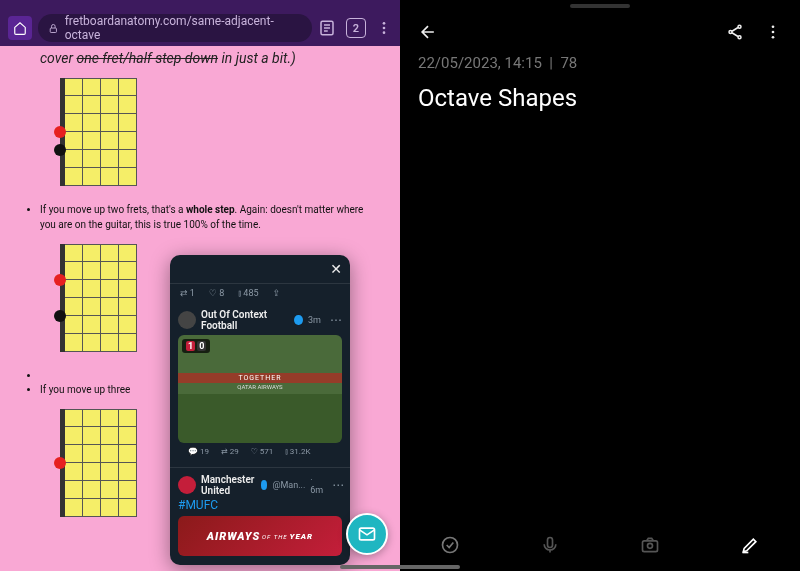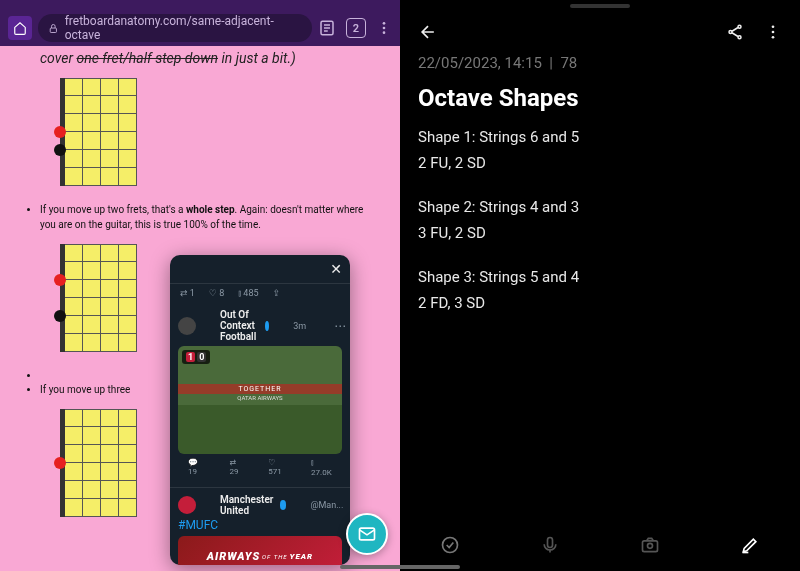--- a/index.html
+++ b/index.html
@@ -31,50 +31,50 @@
 ul { list-style: disc; margin-left: 0; }
 li { font-size: 10px; line-height: 1.5; color: #111; margin-bottom: 6px; }
 li b { font-weight: 700; }
 
 
 .overlay { position: absolute; left: 170px; top: 255px; width: 180px; height: 310px; background: #15202b; border-radius: 10px; color: #eee; font-size: 10px; overflow: hidden; box-shadow: 0 4px 20px rgba(0,0,0,0.4); }
 .ov-header { display: flex; justify-content: space-between; padding: 6px 8px; font-size: 9px; color: #8b98a5; border-bottom: 0.5px solid #2c3640; }
 .ov-header .close { color: #eee; font-size: 14px; }
 .ov-stats { display: flex; gap: 14px; padding: 4px 10px; font-size: 9px; color: #8b98a5; }
 .ov-post { padding: 6px 8px; }
-.ov-post-head { display: flex; gap: 24px; align-items: center; }
+.ov-post-head { display: flex; gap: 5px; align-items: center; }
 .avatar { width: 18px; height: 18px; border-radius: 50%; background: #444; flex-shrink: 0; }
 .avatar.red { background: #c41e3a; }
 .ov-name { font-size: 10px; font-weight: 600; color: #eee; display: flex; align-items: center; gap: 3px; }
 .verified { width: 10px; height: 10px; background: #1d9bf0; border-radius: 50%; display: inline-block; }
 .ov-time { color: #8b98a5; font-size: 9px; margin-left: auto; }
 .ov-more { color: #8b98a5; font-size: 12px; margin-left: 4px; }
 .ov-media { margin-top: 4px; height: 108px; background: linear-gradient(#4a6a3a 0%, #4a6a3a 55%, #3a5a2a 55%, #3a5a2a 100%); border-radius: 6px; position: relative; overflow: hidden; }
 .score-box { position: absolute; top: 4px; left: 4px; background: rgba(0,0,0,0.7); border-radius: 3px; padding: 2px 4px; font-size: 9px; font-weight: 700; display: flex; align-items: center; gap: 2px; }
 .score-box .s1 { color: #fff; background: #c41e3a; padding: 0 2px; border-radius: 2px; }
 .score-box .s2 { color: #fff; background: #333; padding: 0 2px; border-radius: 2px; }
 .banner { position: absolute; top: 38px; width: 100%; text-align: center; font-size: 7px; color: #fff; letter-spacing: 1px; background: rgba(200,30,30,0.6); padding: 1px 0; }
 .sponsor { position: absolute; top: 48px; width: 100%; text-align: center; font-size: 6px; color: #ddd; }
-.ov-stats2 { display: flex; gap: 24px; padding: 4px 10px; font-size: 8px; color: #8b98a5; }
+.ov-stats2 { display: flex; gap: 12px; padding: 4px 10px; font-size: 8px; color: #8b98a5; }
 .ov-post2 { padding: 6px 8px; border-top: 0.5px solid #2c3640; }
 .ov-text { font-size: 10px; color: #eee; margin-top: 3px; line-height: 1.3; }
 .ov-hashtag { color: #1d9bf0; font-size: 12px; margin-top: 2px; }
 .ov-media2 { margin-top: 4px; height: 40px; background: linear-gradient(135deg, #8b1a1a, #c41e3a); border-radius: 6px; display: flex; align-items: center; justify-content: center; color: #fff; font-weight: 900; font-size: 11px; letter-spacing: 1px; font-style: italic; }
 
 
 .fab { position: absolute; right: 12px; bottom: 16px; width: 42px; height: 42px; background: #1fb6c1; border-radius: 50%; display: flex; align-items: center; justify-content: center; box-shadow: 0 2px 8px rgba(0,0,0,0.3); border: 2px solid #fff; }
 
 
 .right { flex: 1; background: #000; color: #eee; display: flex; flex-direction: column; }
 .r-notch { width: 60px; height: 4px; background: #333; border-radius: 2px; margin: 4px auto; }
 .r-top { display: flex; align-items: center; justify-content: space-between; padding: 10px 18px; }
 .r-back { color: #eee; }
 .r-top-right { display: flex; gap: 20px; align-items: center; }
 .r-meta { padding: 2px 18px; color: #777; font-size: 15px; }
-.r-title { padding: 10px 18px 14px; font-size: 24px; font-weight: 700; color: #fff; }
+.r-title { padding: 10px 18px 14px; font-size: 24px; font-weight: 400; color: #fff; }
 .r-body { padding: 0 18px; font-size: 15px; line-height: 1.5; color: #e8e8e8; }
 .r-body p { margin-bottom: 3px; }
 .r-block { margin-bottom: 22px; }
 .r-bottom { margin-top: auto; display: flex; justify-content: space-around; align-items: center; padding: 14px 0 16px; }
 .r-bottom .ico { color: #777; }
 .r-bottom .ico.active { color: #fff; }
 
 
 .sysbar { position: absolute; bottom: 2px; left: 50%; transform: translateX(-50%); width: 120px; height: 4px; background: #666; border-radius: 2px; }
 
@@ -289,21 +289,21 @@
           <span class="s1">1</span>
             <span class="s2">0</span>
         </div>
         <div class="banner">TOGETHER</div>
         <div class="sponsor">QATAR AIRWAYS</div>
       </div>
       <div class="ov-stats2">
         <span>💬 <span>19</span></span>
         <span>⇄ <span>29</span></span>
         <span>♡ <span>571</span></span>
-        <span>⫾ <span>27.0K</span></span>
+        <span>⫾ <span>31.2K</span></span>
       </div>
     </div>
     <div class="ov-post2">
       <div class="ov-post-head">
         <div class="avatar red"></div>
         <span class="ov-name">
             <span>Manchester United</span>
             <span class="verified"></span>
           </span>
         <span class="ov-time">@Man...</span>
@@ -350,34 +350,20 @@
             <circle cx="12" cy="12" r="1.8"></circle>
             <circle cx="12" cy="19" r="1.8"></circle>
           </svg>
       </span>
     </div>
   </div>
   <div class="r-meta">
     <span>22/05/2023, 14:15</span> &nbsp;|&nbsp; <span>78</span>
   </div>
   <div class="r-title">Octave Shapes</div>
-  <div class="r-body">
-    <div class="r-block">
-      <p>Shape 1: Strings 6 and 5</p>
-      <p>2 FU, 2 SD</p>
-    </div>
-    <div class="r-block">
-      <p>Shape 2: Strings 4 and 3</p>
-      <p>3 FU, 2 SD</p>
-    </div>
-    <div class="r-block">
-      <p>Shape 3: Strings 5 and 4</p>
-      <p>2 FD, 3 SD</p>
-    </div>
-  </div>
   <div class="r-bottom">
     <span class="ico">
       <svg width="20" height="20" viewBox="0 0 24 24" fill="none" stroke="#777" stroke-width="2">
           <circle cx="12" cy="12" r="9"></circle>
           <path d="M8 12l3 3 5-6"></path>
         </svg>
     </span>
     <span class="ico">
       <svg width="20" height="20" viewBox="0 0 24 24" fill="none" stroke="#555" stroke-width="2">
           <rect x="9" y="3" width="6" height="12" rx="3"></rect>

